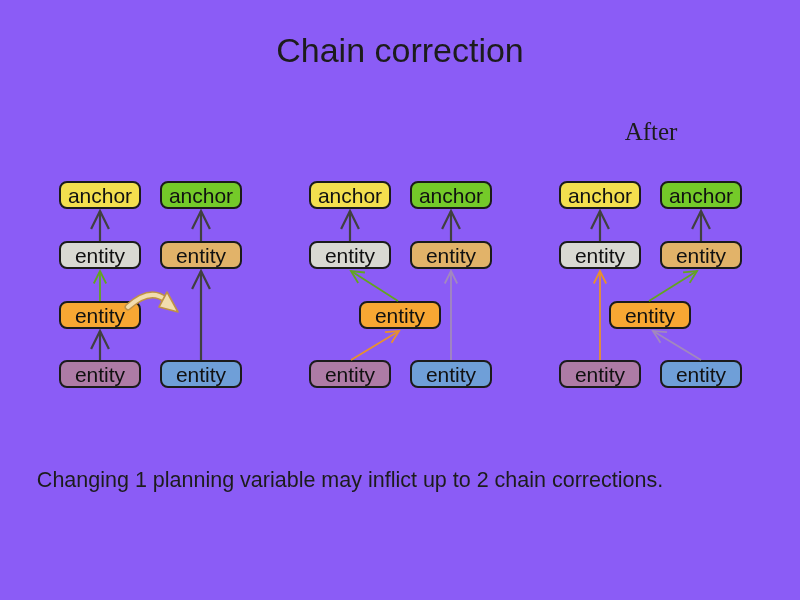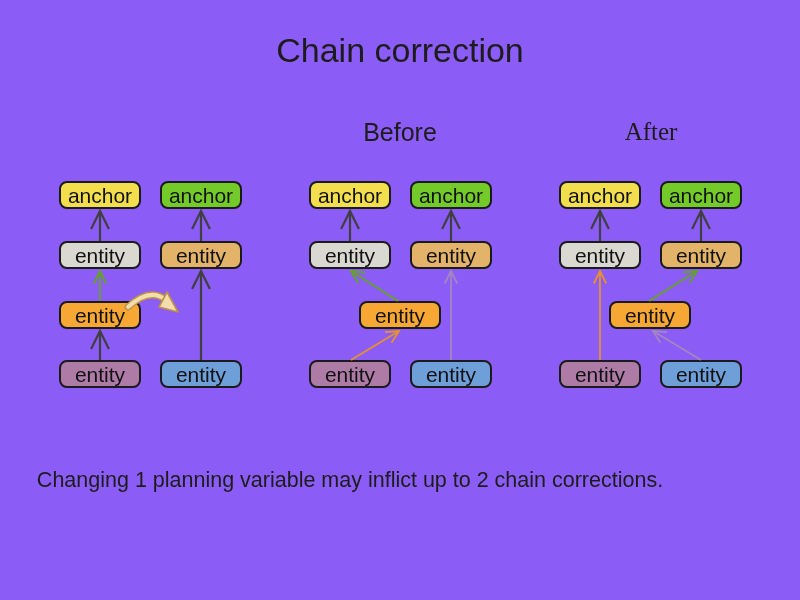--- a/index.html
+++ b/index.html
@@ -28,21 +28,20 @@
     display:flex;align-items:center;justify-content:center;
     font-size:21px;line-height:21px;color:#111;
   }
   .arrow-canvas{position:absolute;left:0;top:0;}
 </style>
 </head>
 <body>
 
 <div class="stage">
   <div class="title">Chain correction</div>
-  <div class="section-label before">Before</div>
   <div class="section-label after">After</div>
   <div class="diagram-layer">
       <div class="node" style="left: 59px; top: 181px; width: 82px; height: 28px; background: rgb(243, 223, 78); border-color: rgb(27, 27, 27);">anchor</div>
       <div class="node" style="left: 160px; top: 181px; width: 82px; height: 28px; background: rgb(116, 202, 41); border-color: rgb(27, 27, 27);">anchor</div>
       <div class="node" style="left: 59px; top: 241px; width: 82px; height: 28px; background: rgb(217, 217, 210); border-color: rgb(27, 27, 27);">entity</div>
       <div class="node" style="left: 160px; top: 241px; width: 82px; height: 28px; background: rgb(226, 179, 105); border-color: rgb(27, 27, 27);">entity</div>
       <div class="node" style="left: 59px; top: 301px; width: 82px; height: 28px; background: rgb(247, 167, 51); border-color: rgb(27, 27, 27);">entity</div>
       <div class="node" style="left: 59px; top: 360px; width: 82px; height: 28px; background: rgb(174, 123, 166); border-color: rgb(27, 27, 27);">entity</div>
       <div class="node" style="left: 160px; top: 360px; width: 82px; height: 28px; background: rgb(111, 159, 216); border-color: rgb(27, 27, 27);">entity</div>
       <div class="node" style="left: 309px; top: 181px; width: 82px; height: 28px; background: rgb(243, 223, 78); border-color: rgb(27, 27, 27);">anchor</div>

